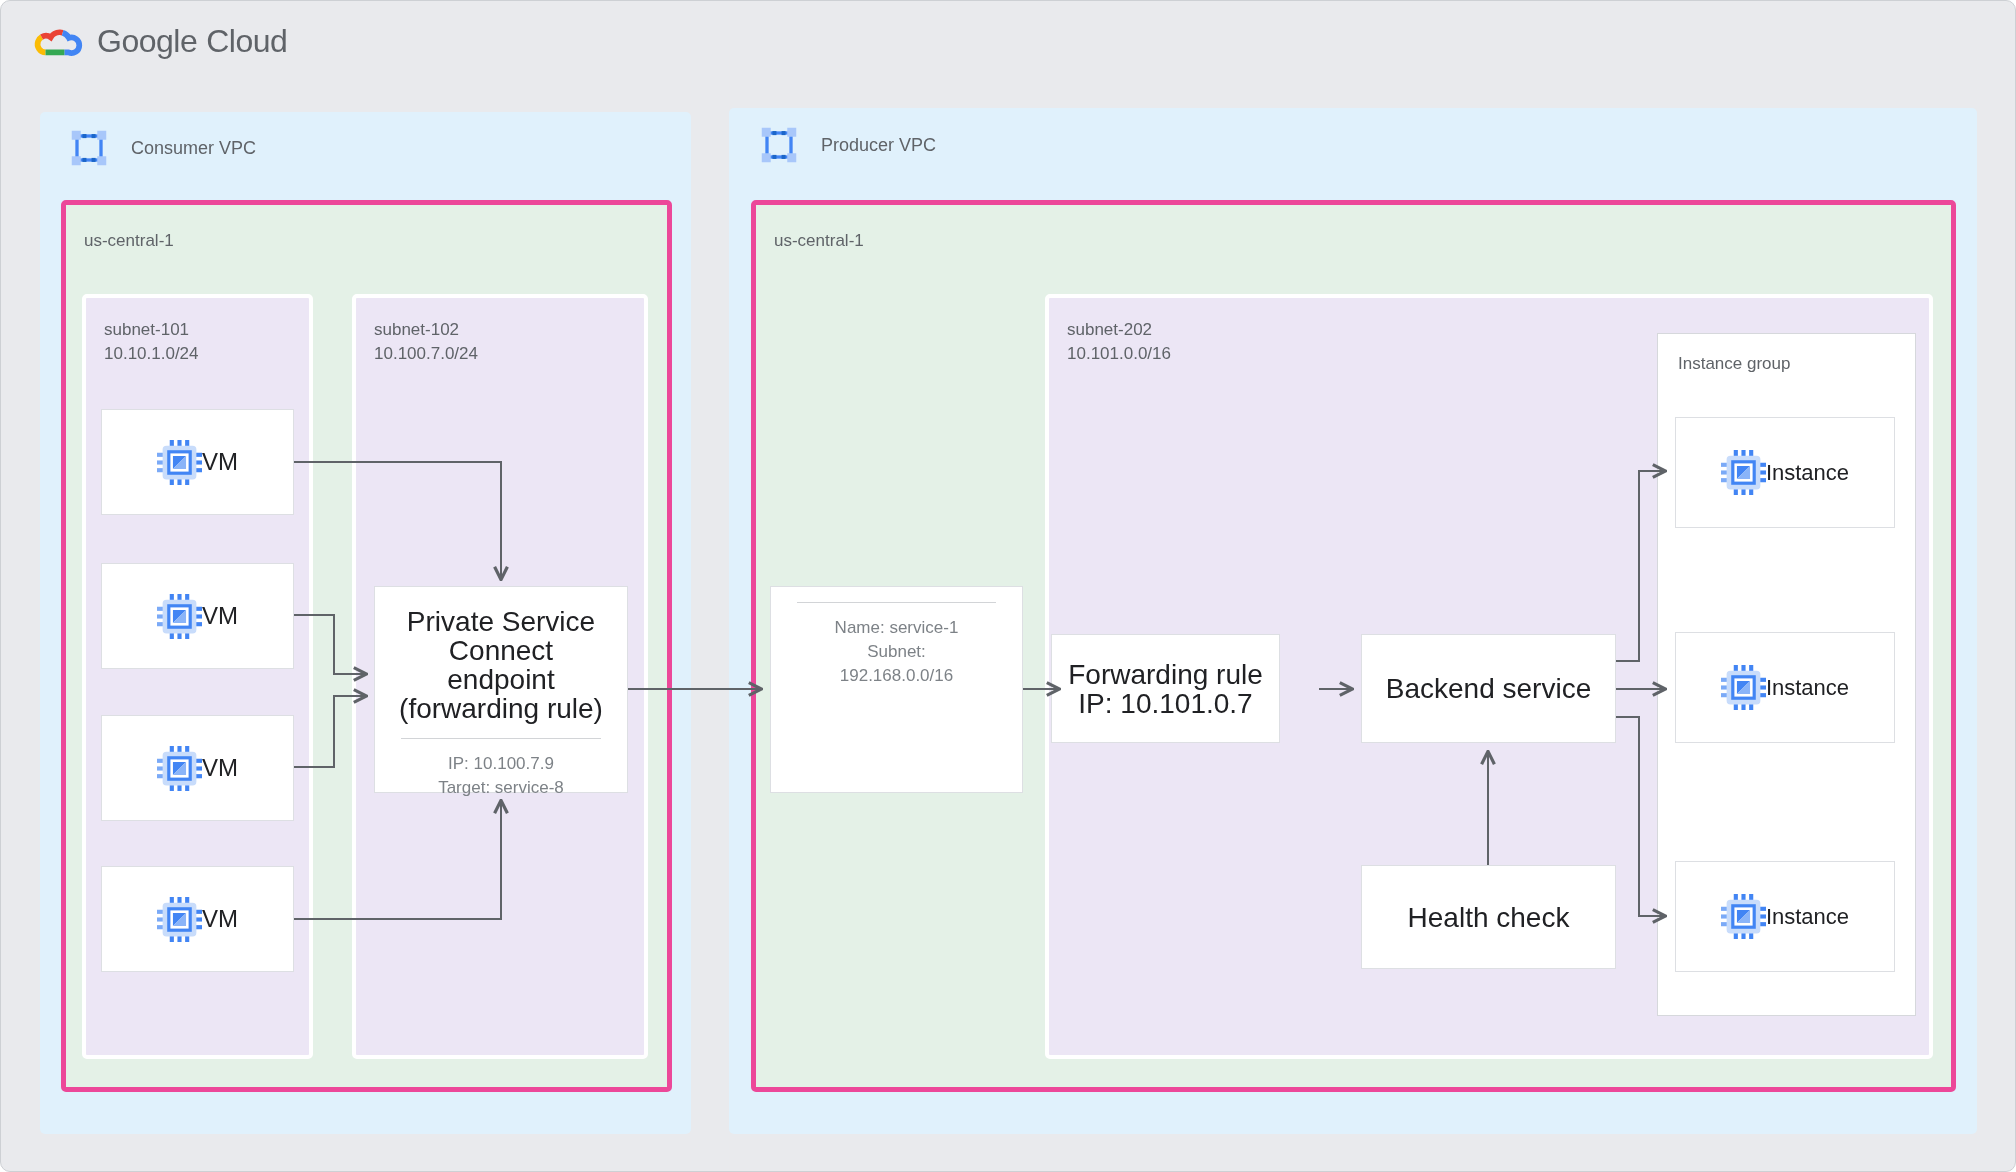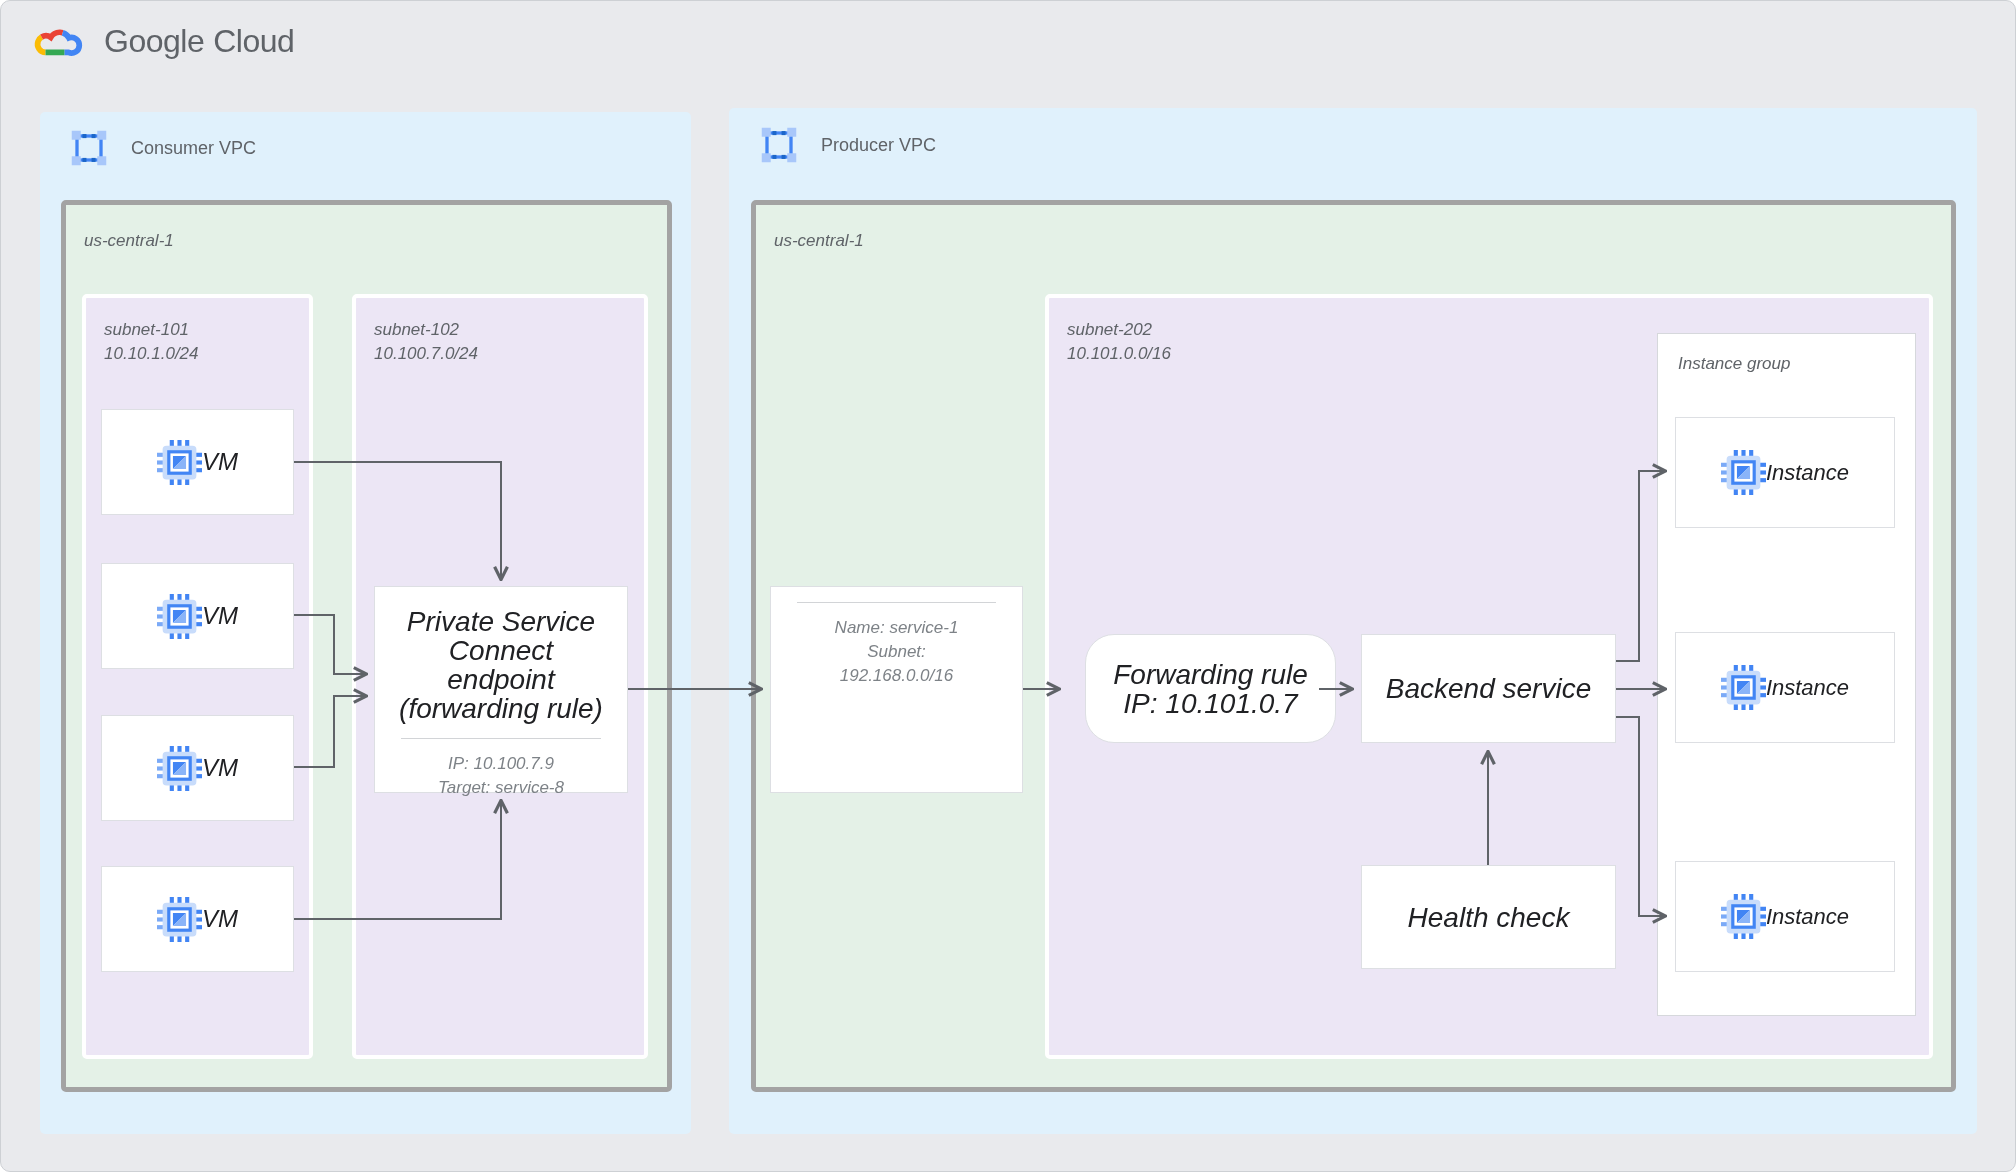--- a/index.html
+++ b/index.html
@@ -1,32 +1,32 @@
 <!DOCTYPE html>
 <html style="--c-canvas_bg: #E9EAED; --c-vpc_fill: #E0F1FC; --c-region_fill: #E4F1E7; --c-subnet_fill: #ECE6F5; --c-arrow: #5F6368; --c-google_blue: #4285F4; --c-google_red: #EA4335; --c-google_yellow: #FBBC05; --c-google_green: #34A853;"><head>
 <meta charset="utf-8">
 <style>
   html,body{margin:0;padding:0;background:#fff;font-family:"Liberation Sans","DejaVu Sans",sans-serif;}
   .frame{position:relative;width:2016px;height:1172px;background:var(--c-canvas_bg,#E9EAED);
          border:1px solid #CDD0D4;border-radius:10px;overflow:hidden;box-sizing:border-box;}
 
   
-  .brand{position:absolute;left:30px;top:20px;display:flex;align-items:center;gap:21px;}
+  .brand{position:absolute;left:30px;top:20px;display:flex;align-items:center;gap:14px;}
   .brand .logo{width:52px;height:40px;}
   .brand .wordmark{font-size:32px;letter-spacing:-.5px;color:#5F6368;white-space:nowrap;}
   .brand .g{font-weight:500;margin-right:9px;}
   .brand .c{font-weight:400;}
 
   
   .vpc{position:absolute;background:var(--c-vpc_fill,#E0F1FC);border-radius:5px;}
   .vpc-head{position:absolute;display:flex;align-items:center;gap:24px;}
   .vpc-head svg{width:36px;height:36px;}
   .vpc-head span{font-size:18px;color:#5F6368;}
-  .region{position:absolute;background:var(--c-region_fill,#E4F1E7);border:5px solid #a3a3a3;
-          border-radius:5px;box-sizing:border-box;font-style:italic;}
+  .region{position:absolute;background:var(--c-region_fill,#E4F1E7);border:5px solid #ec4899;
+          border-radius:5px;box-sizing:border-box;}
   .region-label{position:absolute;left:18px;top:26px;font-size:17px;color:#5F6368;}
   .subnet{position:absolute;background:var(--c-subnet_fill,#ECE6F5);border:4px solid #fff;
           border-radius:5px;box-sizing:border-box;}
   .subnet-label{position:absolute;left:18px;top:20px;font-size:17px;line-height:24px;color:#5F6368;}
 
   
   .node{position:absolute;background:#fff;border:1px solid #DDDFE3;box-sizing:border-box;}
   .vm,.inst{display:flex;align-items:center;justify-content:center;}
   .vm{left:15px;width:193px;height:106px;}
   .vm .chip,.inst .chip{width:45px;height:45px;}
@@ -184,21 +184,21 @@
         <div class="sub">Subnet:</div>
         <div class="sub">192.168.0.0/16</div>
       </div>
 
       <div class="subnet" style="left:289px;top:89px;width:888px;height:765px;">
         <div class="subnet-label">
           <div>subnet-202</div>
           <div>10.101.0.0/16</div>
         </div>
 
-        <div class="node card center-card" style="left:36px;top:336px;width:251px;height:109px;border-radius:29px;">
+        <div class="node card center-card" style="left:2px;top:336px;width:229px;height:109px;">
           <div class="title">Forwarding rule</div>
           <div class="title" style="padding-top:0;">IP: 10.101.0.7</div>
         </div>
 
         <div class="node card center-card" style="left:312px;top:336px;width:255px;height:109px;">
           <div class="title">Backend service</div>
         </div>
 
         <div class="node card center-card" style="left:312px;top:567px;width:255px;height:104px;">
           <div class="title">Health check</div>

